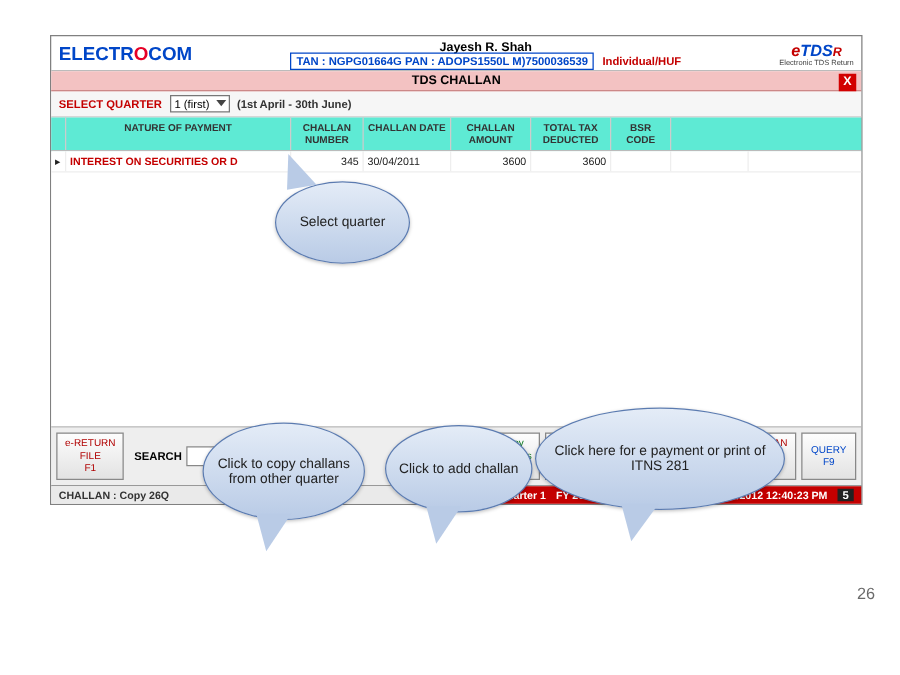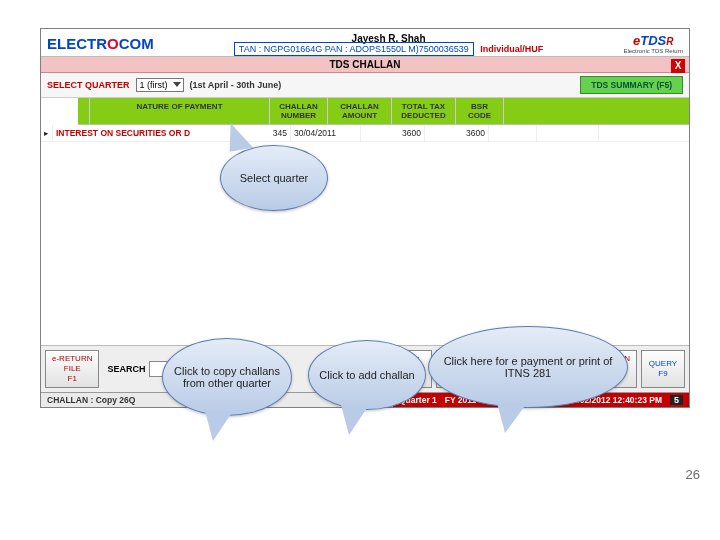--- a/index.html
+++ b/index.html
@@ -29,21 +29,21 @@
     gap: 6px;
     padding: 4px 6px 2px 6px;
     border-bottom: 1px solid #bbb;
   }
   .logo { font-weight: bold; font-size: 15px; letter-spacing: 0px; }
   .logo .e1 { color: #0046c8; }
   .logo .e2 { color: #e60026; }
   .logo .e3 { color: #0046c8; }
   .name { font-weight: bold; font-size: 10px; }
   .tan {
-    font-size: 9px; font-weight: normal; color: #0046c8;
+    font-size: 9px; font-weight: bold; color: #0046c8;
     border: 1px solid #0046c8; padding: 1px 4px;
   }
   .indiv { font-size: 9px; font-weight: bold; color: #c40000; margin-left: 4px; }
   .etds { font-size: 13px; font-weight: bold; font-style: italic; }
   .etds .et1 { color: #c40000; }
   .etds .et2 { color: #0046c8; }
   .etds .et3 { color: #c40000; font-size: 10px; }
   .etdsub { font-size: 6px; color: #444; text-align: center; line-height: 6px; }
 
   .titlebar {
@@ -77,21 +77,21 @@
     border-left:4px solid transparent; border-right:4px solid transparent;
     border-top:5px solid #444;
   }
   .qlabel { font-size: 9px; color:#333; font-weight:bold; }
   .tdsbtn {
     margin-left:auto; background:#67d04e; color:#053;
     font-size:8.5px; font-weight:bold; padding: 3px 10px;
     border:1px solid #3a8a2c; cursor:pointer;
   }
 
-  .gridhdr { display:flex; background:#84cc16; border-bottom:1px solid #bbb; font-size:8px; font-weight:bold; color:#333;margin-left:37px;}
+  .gridhdr { display:flex; background:#5eead4; border-bottom:1px solid #bbb; font-size:8px; font-weight:bold; color:#333;}
   .gridhdr > div { padding:4px 3px; border-right:1px solid #ccc; text-align:center; }
   .c0{width:12px;} .c1{width:180px;text-align:left;}.c2{width:58px;}.c3{width:70px;}.c4{width:64px;}.c5{width:64px;}.c6{width:48px;}.c7{width:62px;}
 
   .gridrow { display:flex; font-size:8.5px; color:#222; border-bottom:1px solid #eee;}
   .gridrow > div { padding:3px; border-right:1px solid #eee; }
   .nat { color:#c40000; font-weight:bold; }
   .gridbody { height:220px; background:#fff; }
 
   .bottombar {
     display:flex; align-items:stretch; gap:4px;
@@ -187,27 +187,27 @@
       <span>TDS CHALLAN</span>
       <div class="closex">X</div>
     </div>
 
     <div class="qrow">
       <span class="sq">SELECT QUARTER</span>
       <div class="qsel">
         <span>1 (first)</span>
       </div>
       <span class="qlabel">(1st April - 30th June)</span>
-      <div class="tdsbtn">TDS SUMMARY (F5)</div>
     </div>
 
     <div class="gridhdr">
       <div class="c0"></div>
       <div class="c1">NATURE OF PAYMENT</div>
       <div class="c2">CHALLAN NUMBER</div>
+      <div class="c3">CHALLAN DATE</div>
       <div class="c4">CHALLAN AMOUNT</div>
       <div class="c5">TOTAL TAX DEDUCTED</div>
       <div class="c6">BSR CODE</div>
     </div>
 
     <div class="gridbody">
       <div class="gridrow">
         <div class="c0">▸</div>
         <div class="c1 nat">INTEREST ON SECURITIES OR D</div>
         <div class="c2" style="text-align:right;">345</div>

